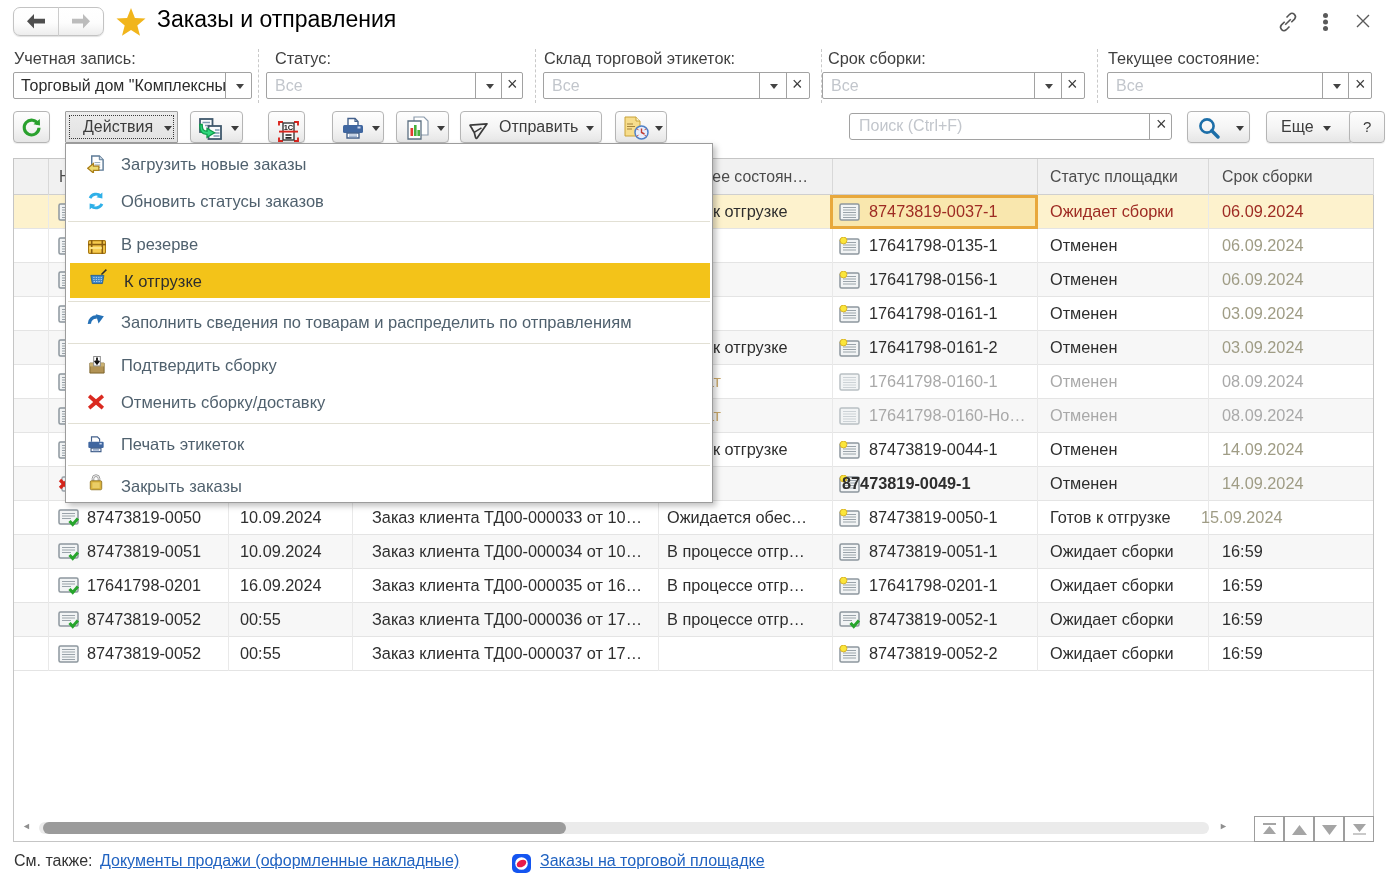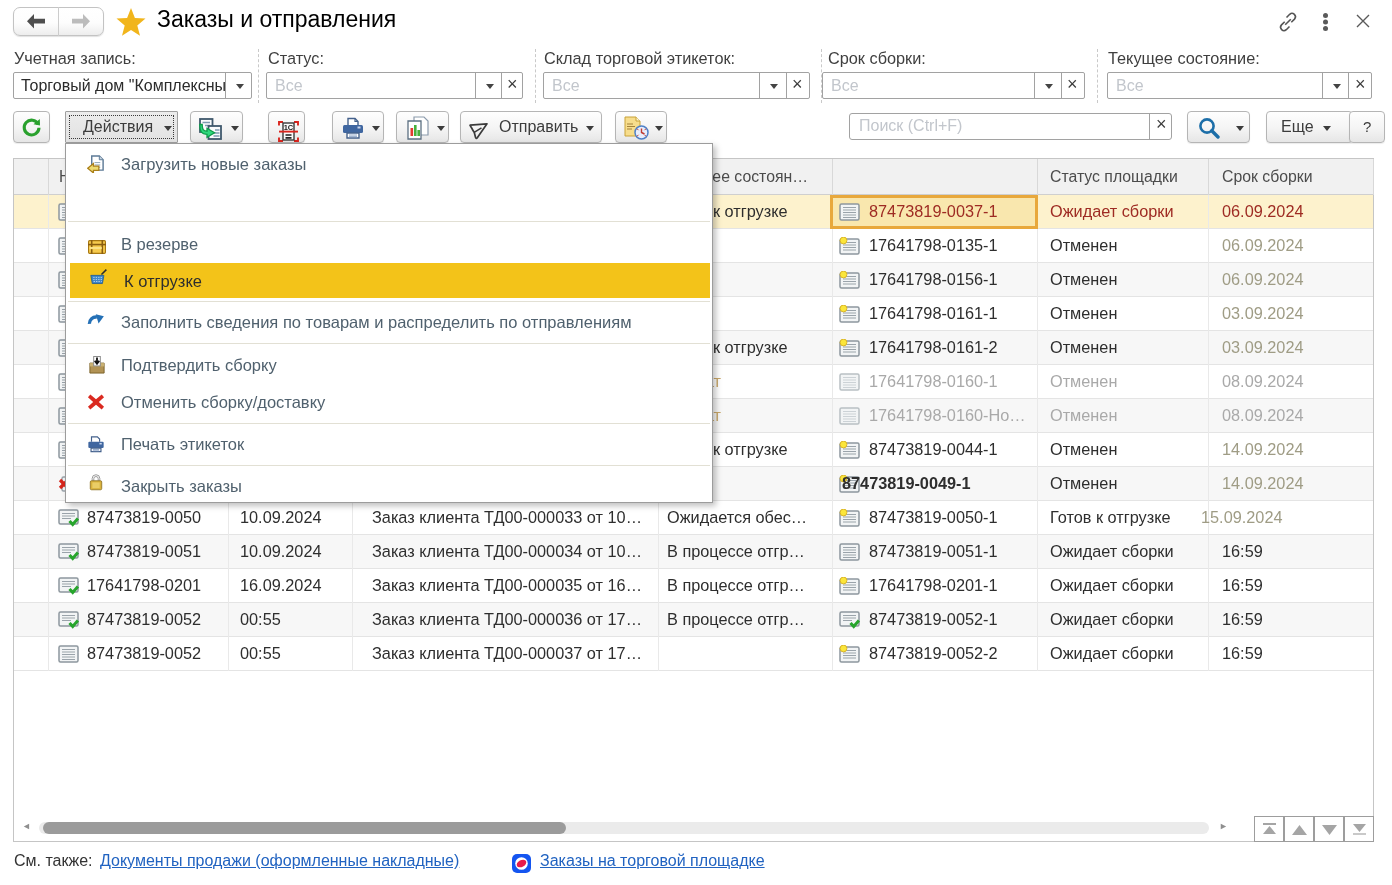--- a/index.html
+++ b/index.html
@@ -79,21 +79,21 @@
     </svg>
 </div>
 
 <div class="abs flabel" style="left:14px">Учетная запись:</div>
 <div class="abs combo" style="left:13px;width:239px">
   <div class="val" style="width:204px">Торговый дом "Комплексный база"</div>
   <div class="cdiv" style="left:211px"></div>
   <div class="dar" style="left:222px"></div>
 </div>
 <div class="abs fsep" style="left:258px"></div>
-<div class="abs flabel" style="left:268px">Статус:</div>
+<div class="abs flabel" style="left:275px">Статус:</div>
 <div class="abs combo" style="left:266px;width:257px">
   <div class="ph">Все</div>
   <div class="cdiv" style="left:208px"></div>
   <div class="dar" style="left:219px"></div>
   <div class="cdiv" style="left:234px"></div>
   <div class="xch" style="left:240px">×</div>
 </div>
 <div class="abs fsep" style="left:535px"></div>
 <div class="abs flabel" style="left:544px">Склад торговой этикеток:</div>
 <div class="abs combo" style="left:543px;width:267px">
@@ -616,20 +616,29 @@
 <div class="abs" id="menu">
 <div class="mi" style="top:2px">
 <svg class="mic" style="left:20px" width="19" height="19" viewBox="0 0 19 19">
         <path d="M5 1 H13 L17 5 V16 H5 Z" fill="#fff" stroke="#5c7a96" stroke-width="1.5"></path>
         <path d="M13 1 V5 H17" fill="#c7d4e0" stroke="#5c7a96"></path>
         <path d="M8 8 h6 M8 10.5 h6 M8 13 h6" stroke="#8ba2b5"></path>
         <path d="M6.8 9 L0.8 14 L6.8 19 V16.2 H12.5 V11.8 H6.8 Z" fill="#eedc72" stroke="#ab7f18" stroke-width="1.3"></path>
       </svg>
 <div class="mtx">Загрузить новые заказы</div>
 </div>
+<div class="mi" style="top:39px">
+<svg class="mic" style="left:20px" width="19" height="19" viewBox="0 0 19 19" fill="none" stroke="#2fb0e8" stroke-width="3">
+        <path d="M3.2 6.4 A7 7 0 0 1 14.5 4.3"></path>
+        <path d="M15.8 12.6 A7 7 0 0 1 4.5 14.7"></path>
+        <path d="M16.2 0.5 L16.2 6.8 L10 5.6 Z" fill="#2fb0e8" stroke="none"></path>
+        <path d="M2.8 18.5 L2.8 12.2 L9 13.4 Z" fill="#2fb0e8" stroke="none"></path>
+      </svg>
+<div class="mtx">Обновить статусы заказов</div>
+</div>
 <div class="msep" style="top:77px"></div>
 <div class="mi" style="top:82px">
 <svg class="mic" style="left:21px;top:12px" width="17" height="13" viewBox="0 0 17 13">
         <rect x="0.5" y="0.5" width="16" height="12" rx="1" fill="#f6ca4d" stroke="#a87812"></rect>
         <path d="M0 4.2 H17" stroke="#8a5e10" stroke-width="1.5"></path>
         <path d="M3.5 0 V13 M13.5 0 V13" stroke="#8a5e10" stroke-width="1.5"></path>
         <path d="M1.5 7.5 H13" stroke="#fbe287" stroke-width="2"></path>
       </svg>
 <div class="mtx">В резерве</div>
 </div>

